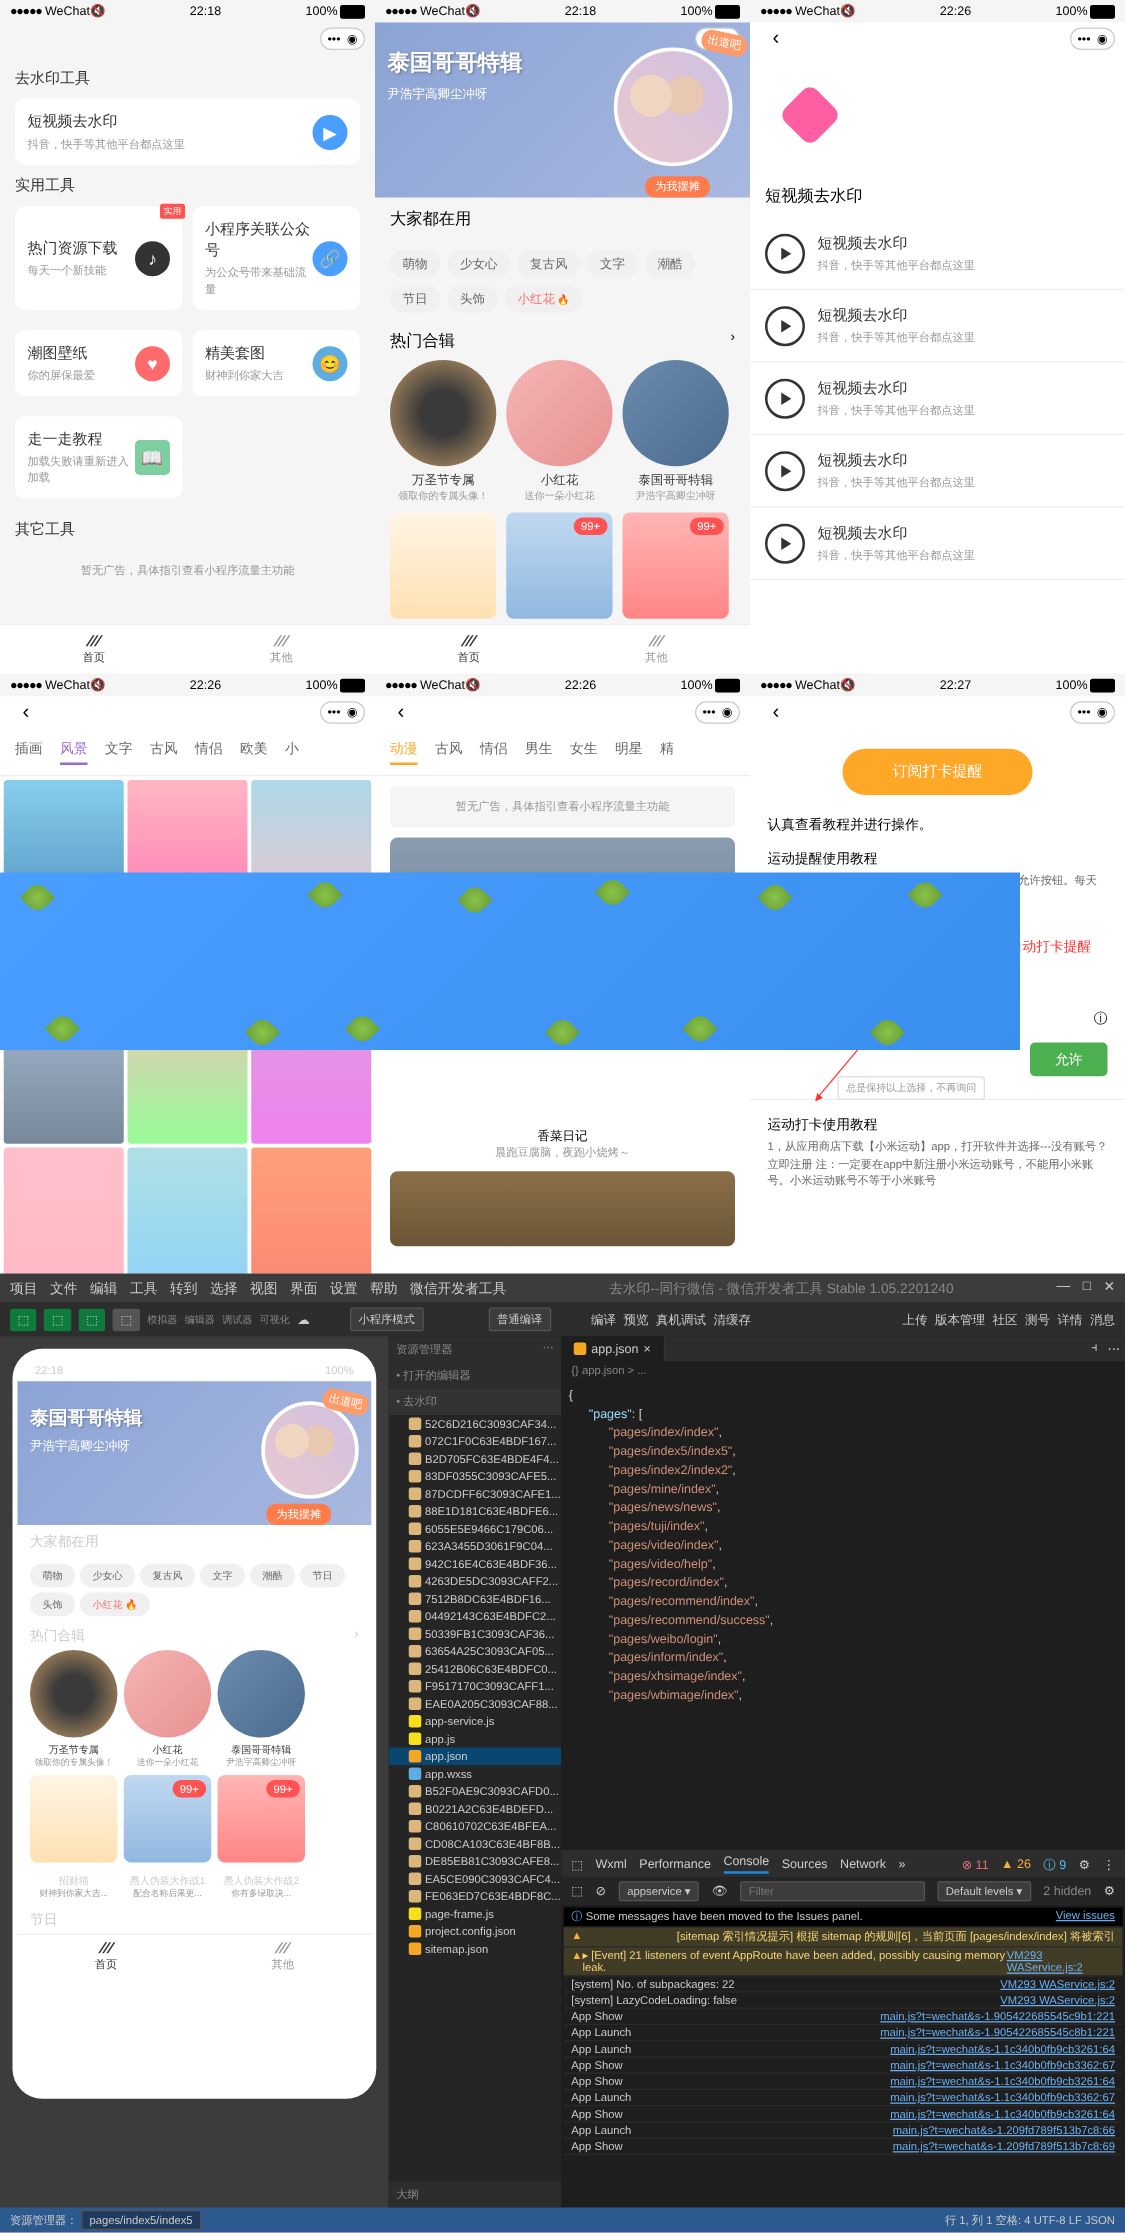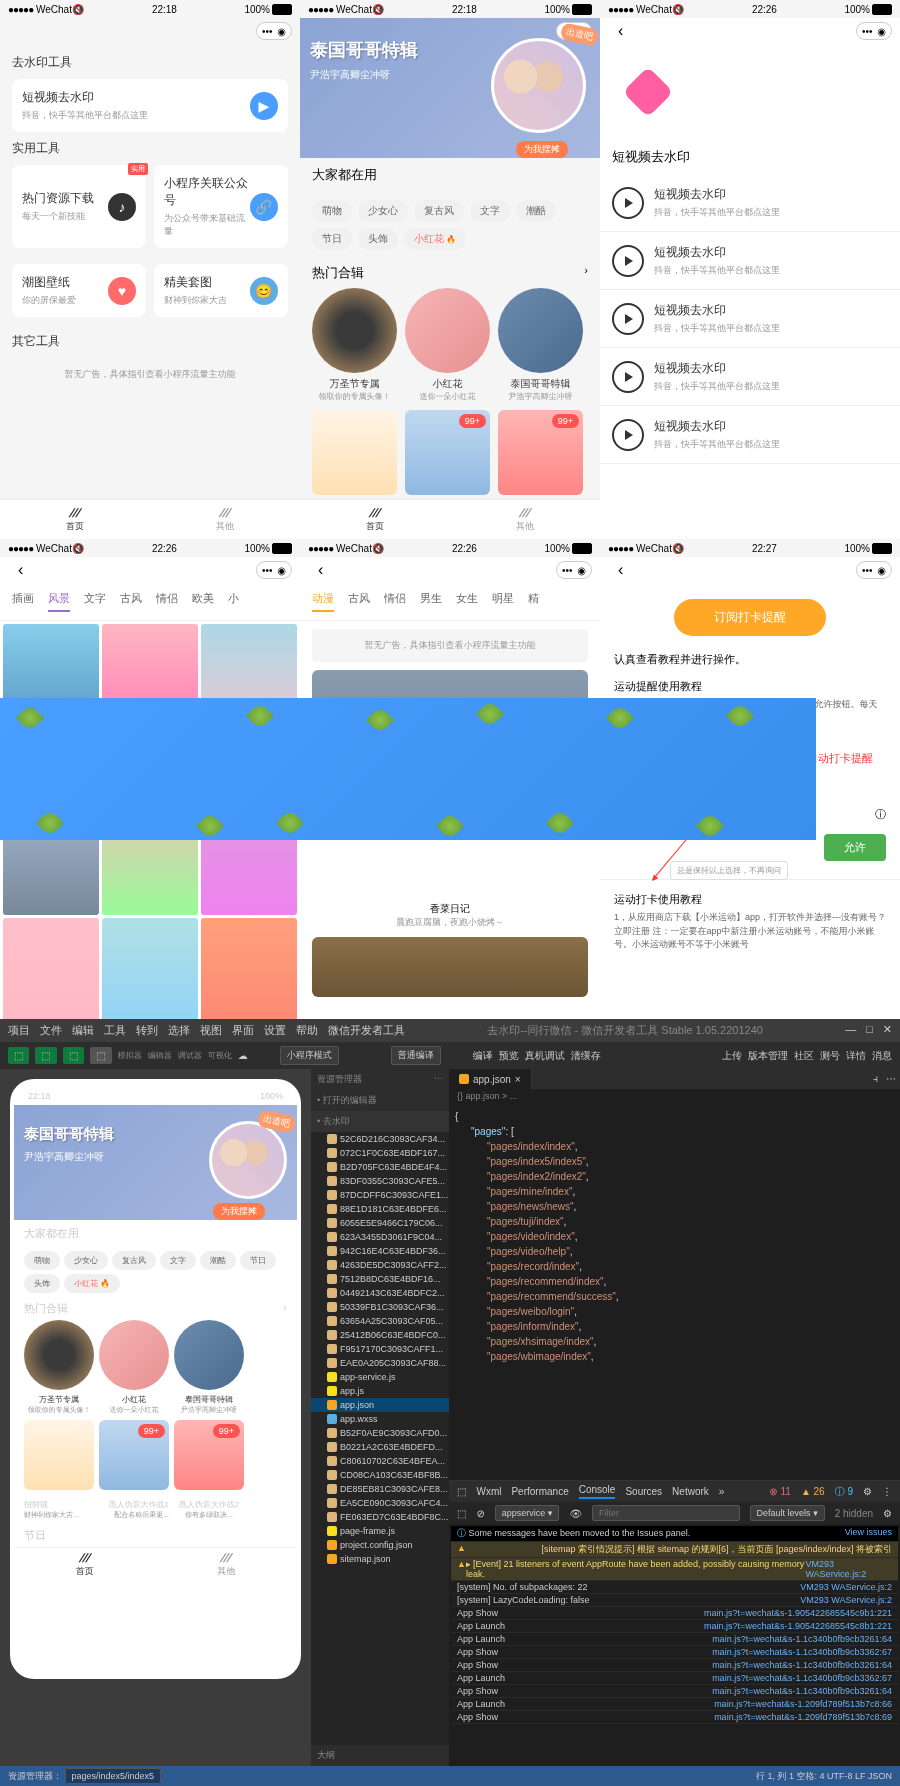--- a/index.html
+++ b/index.html
@@ -88,21 +88,21 @@
 .ide-tab-i{padding:4px 10px;background:#1e1e1e;border-right:1px solid #333;display:flex;align-items:center;gap:4px}
 .ide-code{padding:6px;font-family:monospace;font-size:10px;line-height:1.5;flex:1}
 .ide-code .k{color:#9cdcfe}
 .ide-code .s{color:#ce9178}
 .ide-code .p{color:#d4d4d4}
 .ide-dbg{height:300px;background:#1e1e1e;border-top:1px solid #333;display:flex;flex-direction:column}
 .ide-dbg-t{display:flex;gap:10px;padding:3px 8px;font-size:10px;background:#2d2d2d;align-items:center}
 .ide-dbg-t .act{border-bottom:2px solid #1e88e5;padding-bottom:2px}
 .ide-dbg-c{flex:1;overflow:hidden;font-family:monospace;font-size:9px;padding:2px}
 .ide-dbg-l{padding:1px 6px;display:flex;justify-content:space-between;border-bottom:1px solid #2a2a2a}
-.ide-dbg-l .lnk{color:#6ab0f3;}
+.ide-dbg-l .lnk{color:#6ab0f3;text-decoration:underline}
 .ide-dbg-l.warn{background:#413c26;color:#f5d47a}
 .ide-dbg-l.warn::before{content:"▲ ";color:#f5b041}
 .ide-sb{position:absolute;bottom:0;left:0;right:0;height:20px;background:#2d5a8e;display:flex;justify-content:space-between;align-items:center;padding:0 8px;font-size:9px}
 .btn-or{background:#ffa726;color:#fff;padding:10px 40px;border-radius:20px;display:inline-block;font-size:12px}
 .btn-gr{background:#4caf50;color:#fff;padding:6px 20px;border-radius:4px;display:inline-block;font-size:11px}
 .red-txt{color:#ff3333;font-size:11px;position:absolute}
 .arrow{position:absolute;width:80px;height:1px;background:#ff3333;transform-origin:left}
 .arrow::after{content:"";position:absolute;right:-1px;top:-3px;border-left:6px solid #ff3333;border-top:3px solid transparent;border-bottom:3px solid transparent}
 .spacer{flex:1}
 </style>
@@ -153,20 +153,27 @@
             <div class="card-d">你的屏保最爱</div>
           </div>
         <div class="card-i" style="background:#ff6b6b">♥</div>
       </div>
       <div class="card">
         <div class="card-l">
             <div class="card-t">精美套图</div>
             <div class="card-d">财神到你家大吉</div>
           </div>
         <div class="card-i" style="background:#5dade2">😊</div>
+      </div>
+      <div class="card">
+        <div class="card-l">
+            <div class="card-t">走一走教程</div>
+            <div class="card-d">加载失败请重新进入加载</div>
+          </div>
+        <div class="card-i" style="background:#7dcea0;border-radius:4px">📖</div>
       </div>
     </div>
     <div class="sect-t" style="margin-top:8px">其它工具</div>
     <div class="banner">暂无广告，具体指引查看小程序流量主功能</div>
   </div>
   <div class="bnav">
     <div class="bnav-i act">
         <span class="bnav-ic">///</span>
         <span>首页</span>
       </div>
@@ -509,22 +516,22 @@
         <div class="sqgrid" style="padding:5px 10px;gap:5px">
           <div class="sq" style="flex:0 0 70px;height:70px;background:linear-gradient(#fff5e5,#ffe0b2)"></div>
           <div class="sq" style="flex:0 0 70px;height:70px;background:linear-gradient(#c0d8f0,#90b8e0)">
               <div class="sq99">99+</div>
             </div>
           <div class="sq" style="flex:0 0 70px;height:70px;background:linear-gradient(#ffb5b5,#ff8585)">
               <div class="sq99">99+</div>
             </div>
         </div>
         <div style="padding:4px 10px;display:flex;gap:5px">
-          <div style="flex:0 0 70px;font-size:8px;text-align:left">招财猫<br><span style="color:#999;font-size:7px">财神到你家大吉...</span></div>
-          <div style="flex:0 0 70px;font-size:8px;text-align:right">愚人伪装大作战1<br><span style="color:#999;font-size:7px">配合名称后果更...</span></div>
+          <div style="flex:0 0 70px;font-size:8px;text-align:center">招财猫<br><span style="color:#999;font-size:7px">财神到你家大吉...</span></div>
+          <div style="flex:0 0 70px;font-size:8px;text-align:center">愚人伪装大作战1<br><span style="color:#999;font-size:7px">配合名称后果更...</span></div>
           <div style="flex:0 0 70px;font-size:8px;text-align:center">愚人伪装大作战2<br><span style="color:#999;font-size:7px">你有多绿取决...</span></div>
         </div>
         <div class="hdr" style="font-size:11px;padding:4px 10px">节日</div>
         <div class="bnav" style="position:relative;height:34px">
             <div class="bnav-i act">
               <span class="bnav-ic">///</span>
               <span>首页</span>
             </div>
             <div class="bnav-i">
               <span class="bnav-ic">///</span>

